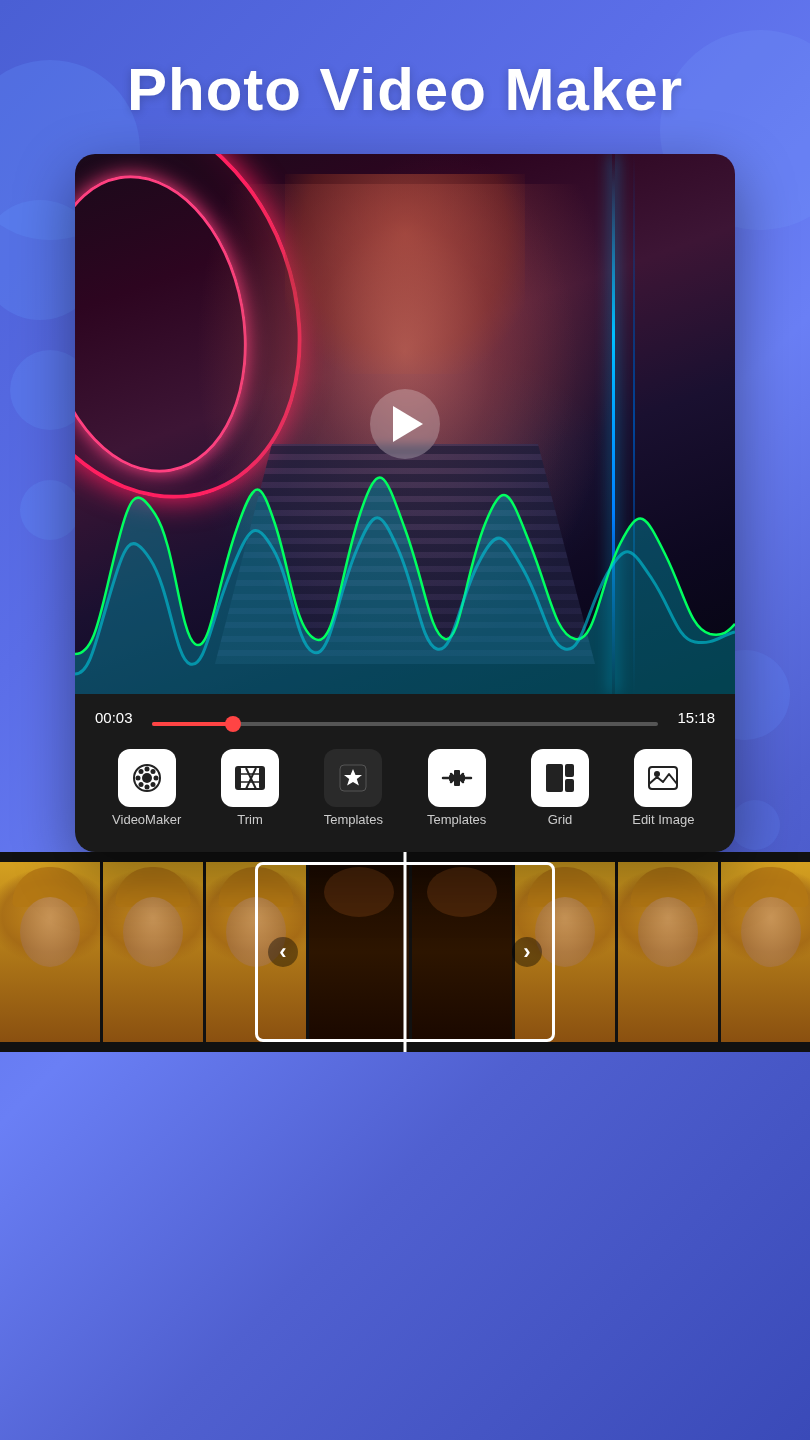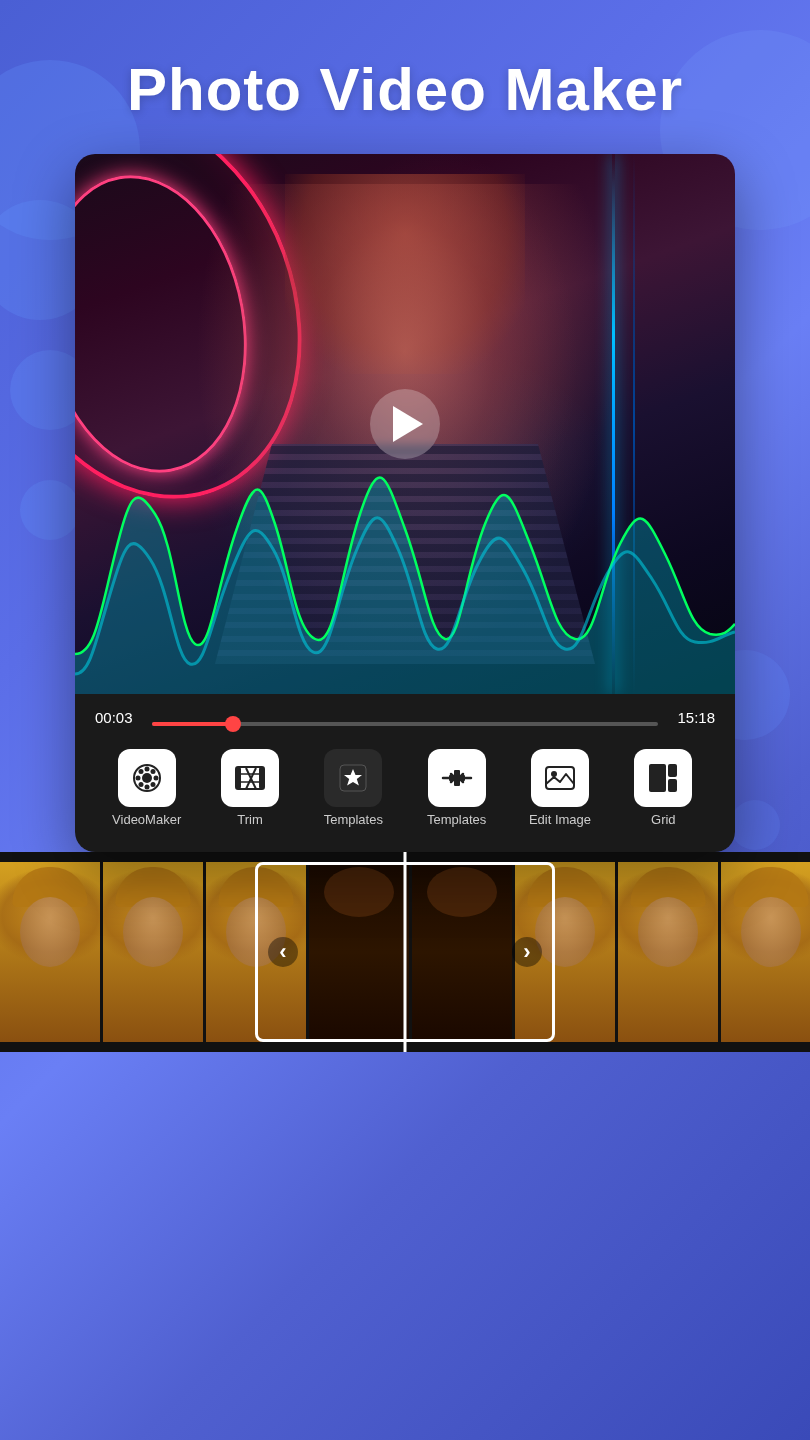--- a/index.html
+++ b/index.html
@@ -531,42 +531,42 @@
             <rect x="13" y="8" width="6" height="16" rx="1" fill="#222"></rect>
             <rect x="8" y="13" width="16" height="6" rx="1" fill="#222"></rect>
           </svg>
         </div>
         <span class="tool-label">Templates</span>
       </div>
 
       <div class="tool-item">
         <div class="tool-icon-box">
           <svg class="icon-svg" viewBox="0 0 32 32" fill="none" xmlns="http://www.w3.org/2000/svg">
+
+            <rect x="2" y="2" width="17" height="28" rx="2" fill="#222"></rect>
+
+            <rect x="21" y="2" width="9" height="13" rx="2" fill="#222"></rect>
+
+            <rect x="21" y="17" width="9" height="13" rx="2" fill="#222"></rect>
+          </svg>
+        </div>
+        <span class="tool-label">Grid</span>
+      </div>
+
+      <div class="tool-item">
+        <div class="tool-icon-box">
+          <svg class="icon-svg" viewBox="0 0 32 32" fill="none" xmlns="http://www.w3.org/2000/svg">
             <rect x="2" y="5" width="28" height="22" rx="3" fill="none" stroke="#222" stroke-width="2"></rect>
             <circle cx="10" cy="12" r="3" fill="#222"></circle>
             <path d="M2,22 L10,15 L16,20 L22,12 L30,22" fill="none" stroke="#222" stroke-width="2" stroke-linejoin="round"></path>
           </svg>
         </div>
         <span class="tool-label">Edit Image</span>
       </div>
 
-      <div class="tool-item">
-        <div class="tool-icon-box">
-          <svg class="icon-svg" viewBox="0 0 32 32" fill="none" xmlns="http://www.w3.org/2000/svg">
-
-            <rect x="2" y="2" width="17" height="28" rx="2" fill="#222"></rect>
-
-            <rect x="21" y="2" width="9" height="13" rx="2" fill="#222"></rect>
-
-            <rect x="21" y="17" width="9" height="13" rx="2" fill="#222"></rect>
-          </svg>
-        </div>
-        <span class="tool-label">Grid</span>
-      </div>
-
     </div>
   </div>
 </div>
 
 <div class="film-strip-container" style="margin-top: 0;">
   <div class="film-strip">
 
     <div class="film-frame">
       <div class="film-frame-inner hat-person"></div>
     </div>

